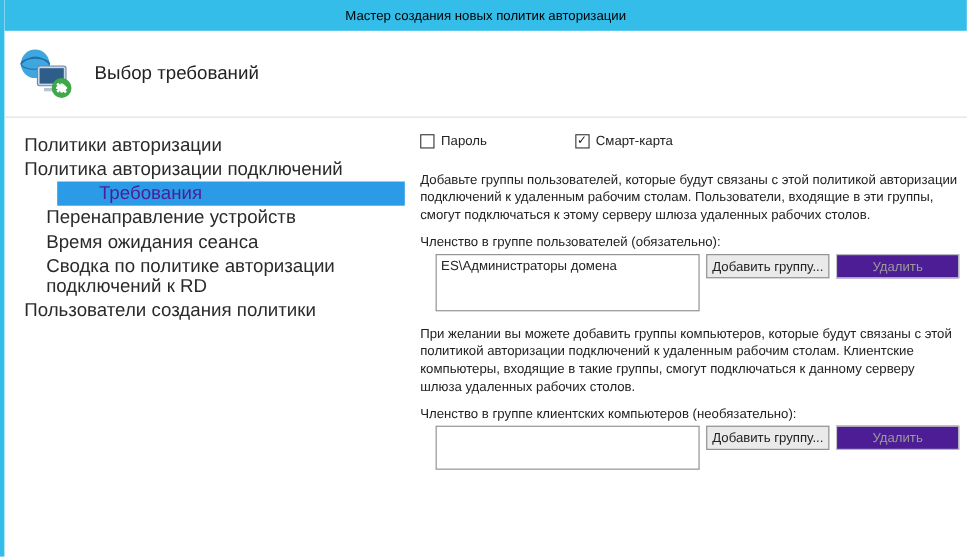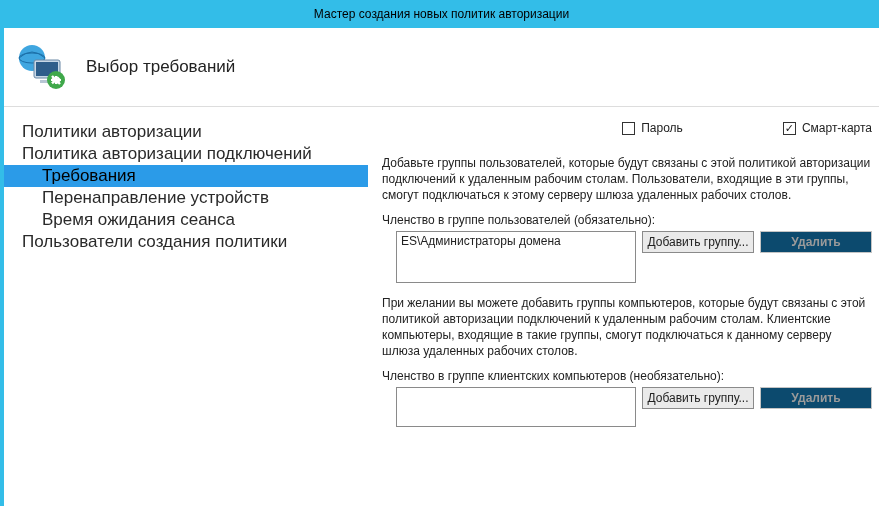--- a/index.html
+++ b/index.html
@@ -50,37 +50,37 @@
     color: #2a2a2a;
     font-size: 17px;
     cursor: default;
     line-height: 18px;
   }
   .sidebar-item.sub {
     padding-left: 38px;
   }
   .sidebar-item.selected {
     background: #2b9be8;
-    color: #000000;
+    color: #4c1d95;
+    margin-left: 48px;
   }
   .main {
     flex: 1;
     padding: 14px 16px 0 14px;
     font-size: 12px;
     color: #222;
   }
   .instr {
     margin-bottom: 10px;
     line-height: 16px;
   }
   .checkrow {
     display: flex;
-    gap: 100px;
+    gap: 80px;
     margin-bottom: 20px;
-    justify-content: flex-end;
   }
   .chk {
     display: inline-flex;
     align-items: center;
     gap: 6px;
   }
   .chkbox {
     width: 13px;
     height: 13px;
     border: 1px solid #333;
@@ -115,23 +115,22 @@
     border: 1px solid #8a8a8a;
     background: #eaeaea;
     font-size: 12px;
     text-align: center;
     line-height: 20px;
     cursor: pointer;
   }
   .btn.disabled {
     color: #9a9a9a;
     border-color: #c4c4c4;
-    background: #0c4a6e;
+    background: #4c1d95;
     cursor: default;
-    font-weight: bold;
   }
   .group-row {
     display: flex;
     gap: 6px;
     align-items: flex-start;
     margin-bottom: 12px;
     padding-left: 14px;
   }
 </style>
 </head>
@@ -161,20 +160,21 @@
   <div class="header-title">Выбор требований</div>
 </div>
 
 <div class="content">
   <div class="sidebar" id="sidebar">
       <div class="sidebar-item">Политики авторизации</div>
       <div class="sidebar-item">Политика авторизации подключений</div>
       <div class="sidebar-item sub selected">Требования</div>
       <div class="sidebar-item sub">Перенаправление устройств</div>
       <div class="sidebar-item sub">Время ожидания сеанса</div>
+      <div class="sidebar-item sub">Сводка по политике авторизации подключений к RD</div>
       <div class="sidebar-item">Пользователи создания политики</div>
     </div>
 
   <div class="main">
 
     <div class="checkrow">
       <label class="chk">
         <span class="chkbox"></span>
         <span>Пароль</span>
       </label>

